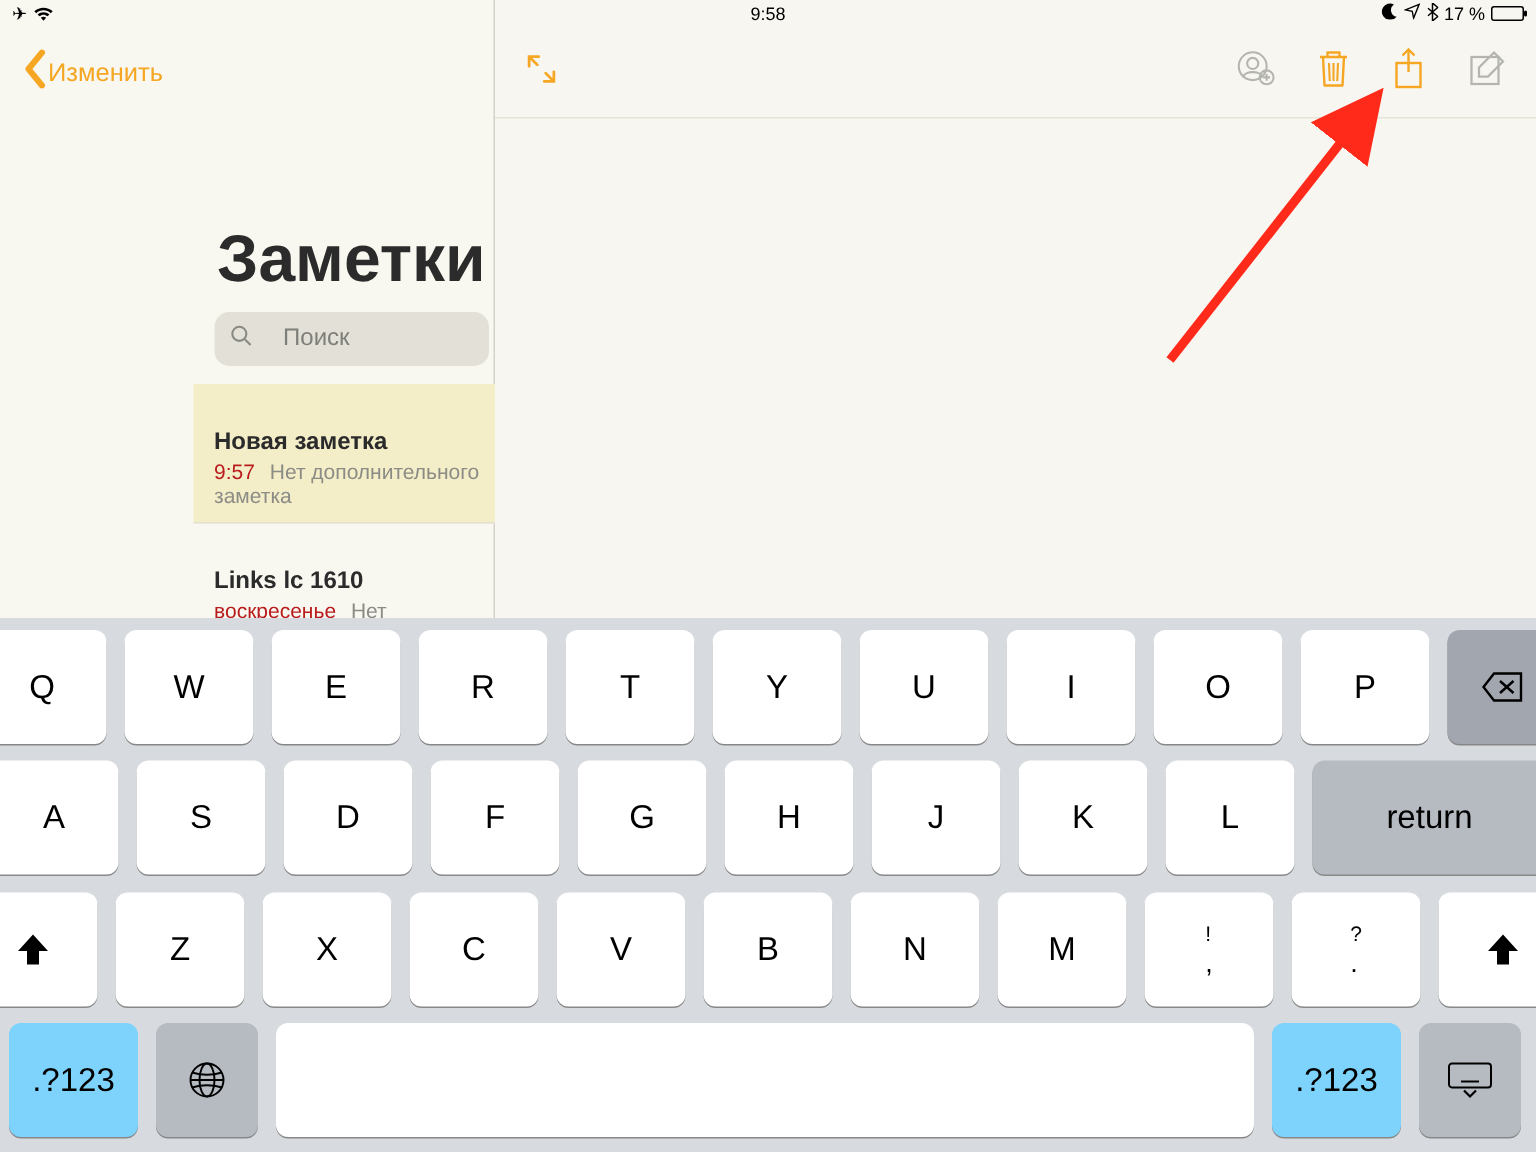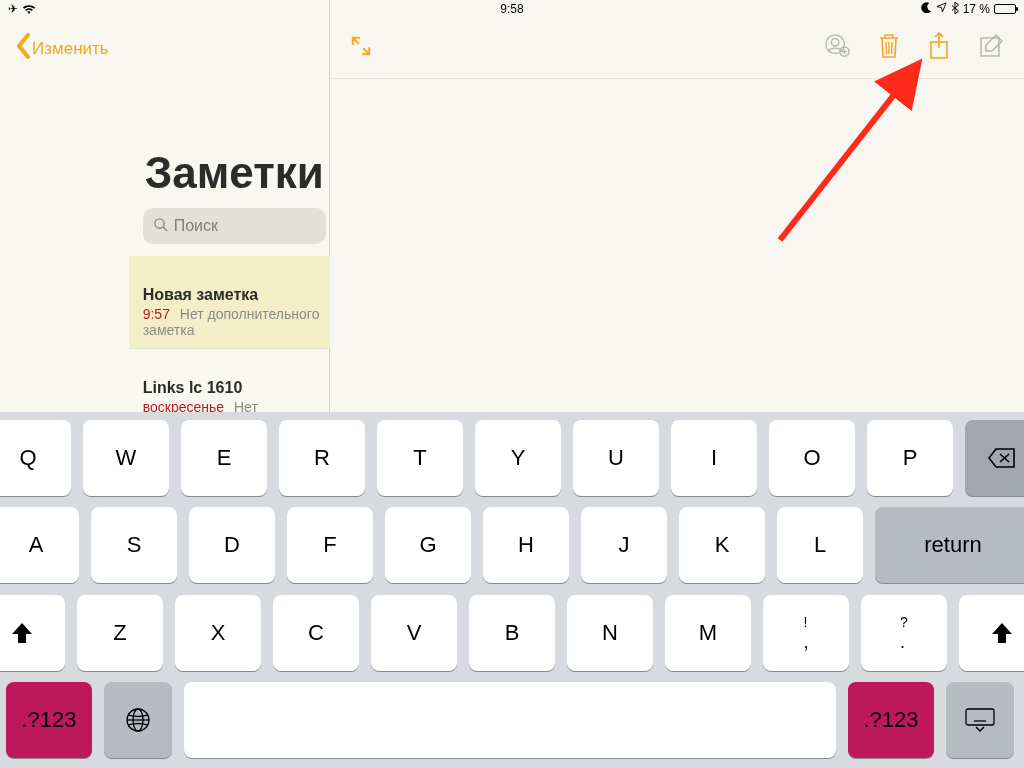--- a/index.html
+++ b/index.html
@@ -55,21 +55,21 @@
     padding: 0 16px;
   }
   .back-chevron { width: 16px; height: 26px; }
   .edit-btn { color: var(--accent); font-size: 17px; margin-right:4px; margin-top:2px;}
   .sb-content { flex:1; display:flex; flex-direction:column; padding-top:130px;}
   .sb-title { font-size:44px; font-weight:700; padding: 0 16px 10px 16px;}
   .search {
     margin: 0 14px 12px 14px;
     background: var(--search-bg);
     border-radius:10px;
-    height: 36px; display:flex; align-items:center; gap:6px; padding:0 10px;
+    height: 36px; display:flex; align-items:center; gap:21px; padding:0 10px;
     color:#7f7f7a;
   }
   .notes-list { display:flex; flex-direction:column; }
   .note-item {
     padding: 10px 14px;
     border-bottom: 1px solid #e3e0d4;
   }
   .note-item.selected { background: var(--selected); border-right: 4px solid var(--accent); }
   .note-title { font-weight:600; font-size:16px;margin-top:20px;}
   .note-sub { font-size:14px; color:#8c8c86; margin-top:2px;}
@@ -107,21 +107,21 @@
     height:76px; border-radius:8px; background:var(--key-bg);
     box-shadow: 0 1px 0 #888;
     display:flex; align-items:center; justify-content:center;
     font-size:22px; color:#000;
     flex: 0 0 auto;
   }
   .key.std { width:86px; }
   .key.backspace { width:74px; background:#a2a7af;}
   .key.return { width:156px; background:#b6bbc2;}
   .key.shift { width:86px; background:var(--key-bg);}
-  .key.modes { width:86px; background:#be185d;}
+  .key.modes { width:86px; background:#7dd3fc;}
   .key.globe { width:68px; background:#b6bbc2;}
   .key.space { flex:1; background:var(--key-bg);}
   .key.hidekb { width:68px; background:#b6bbc2;}
   .kb-row.r2 { padding: 0 20px;}
   .kb-row.r4 { padding-right: 4px;}
   .punc { display:flex; flex-direction:column; line-height:1; font-size:18px;}
   .punc span:first-child { font-size:14px; margin-bottom:4px;}
 
   .icon-svg { display:block; }
 </style>

